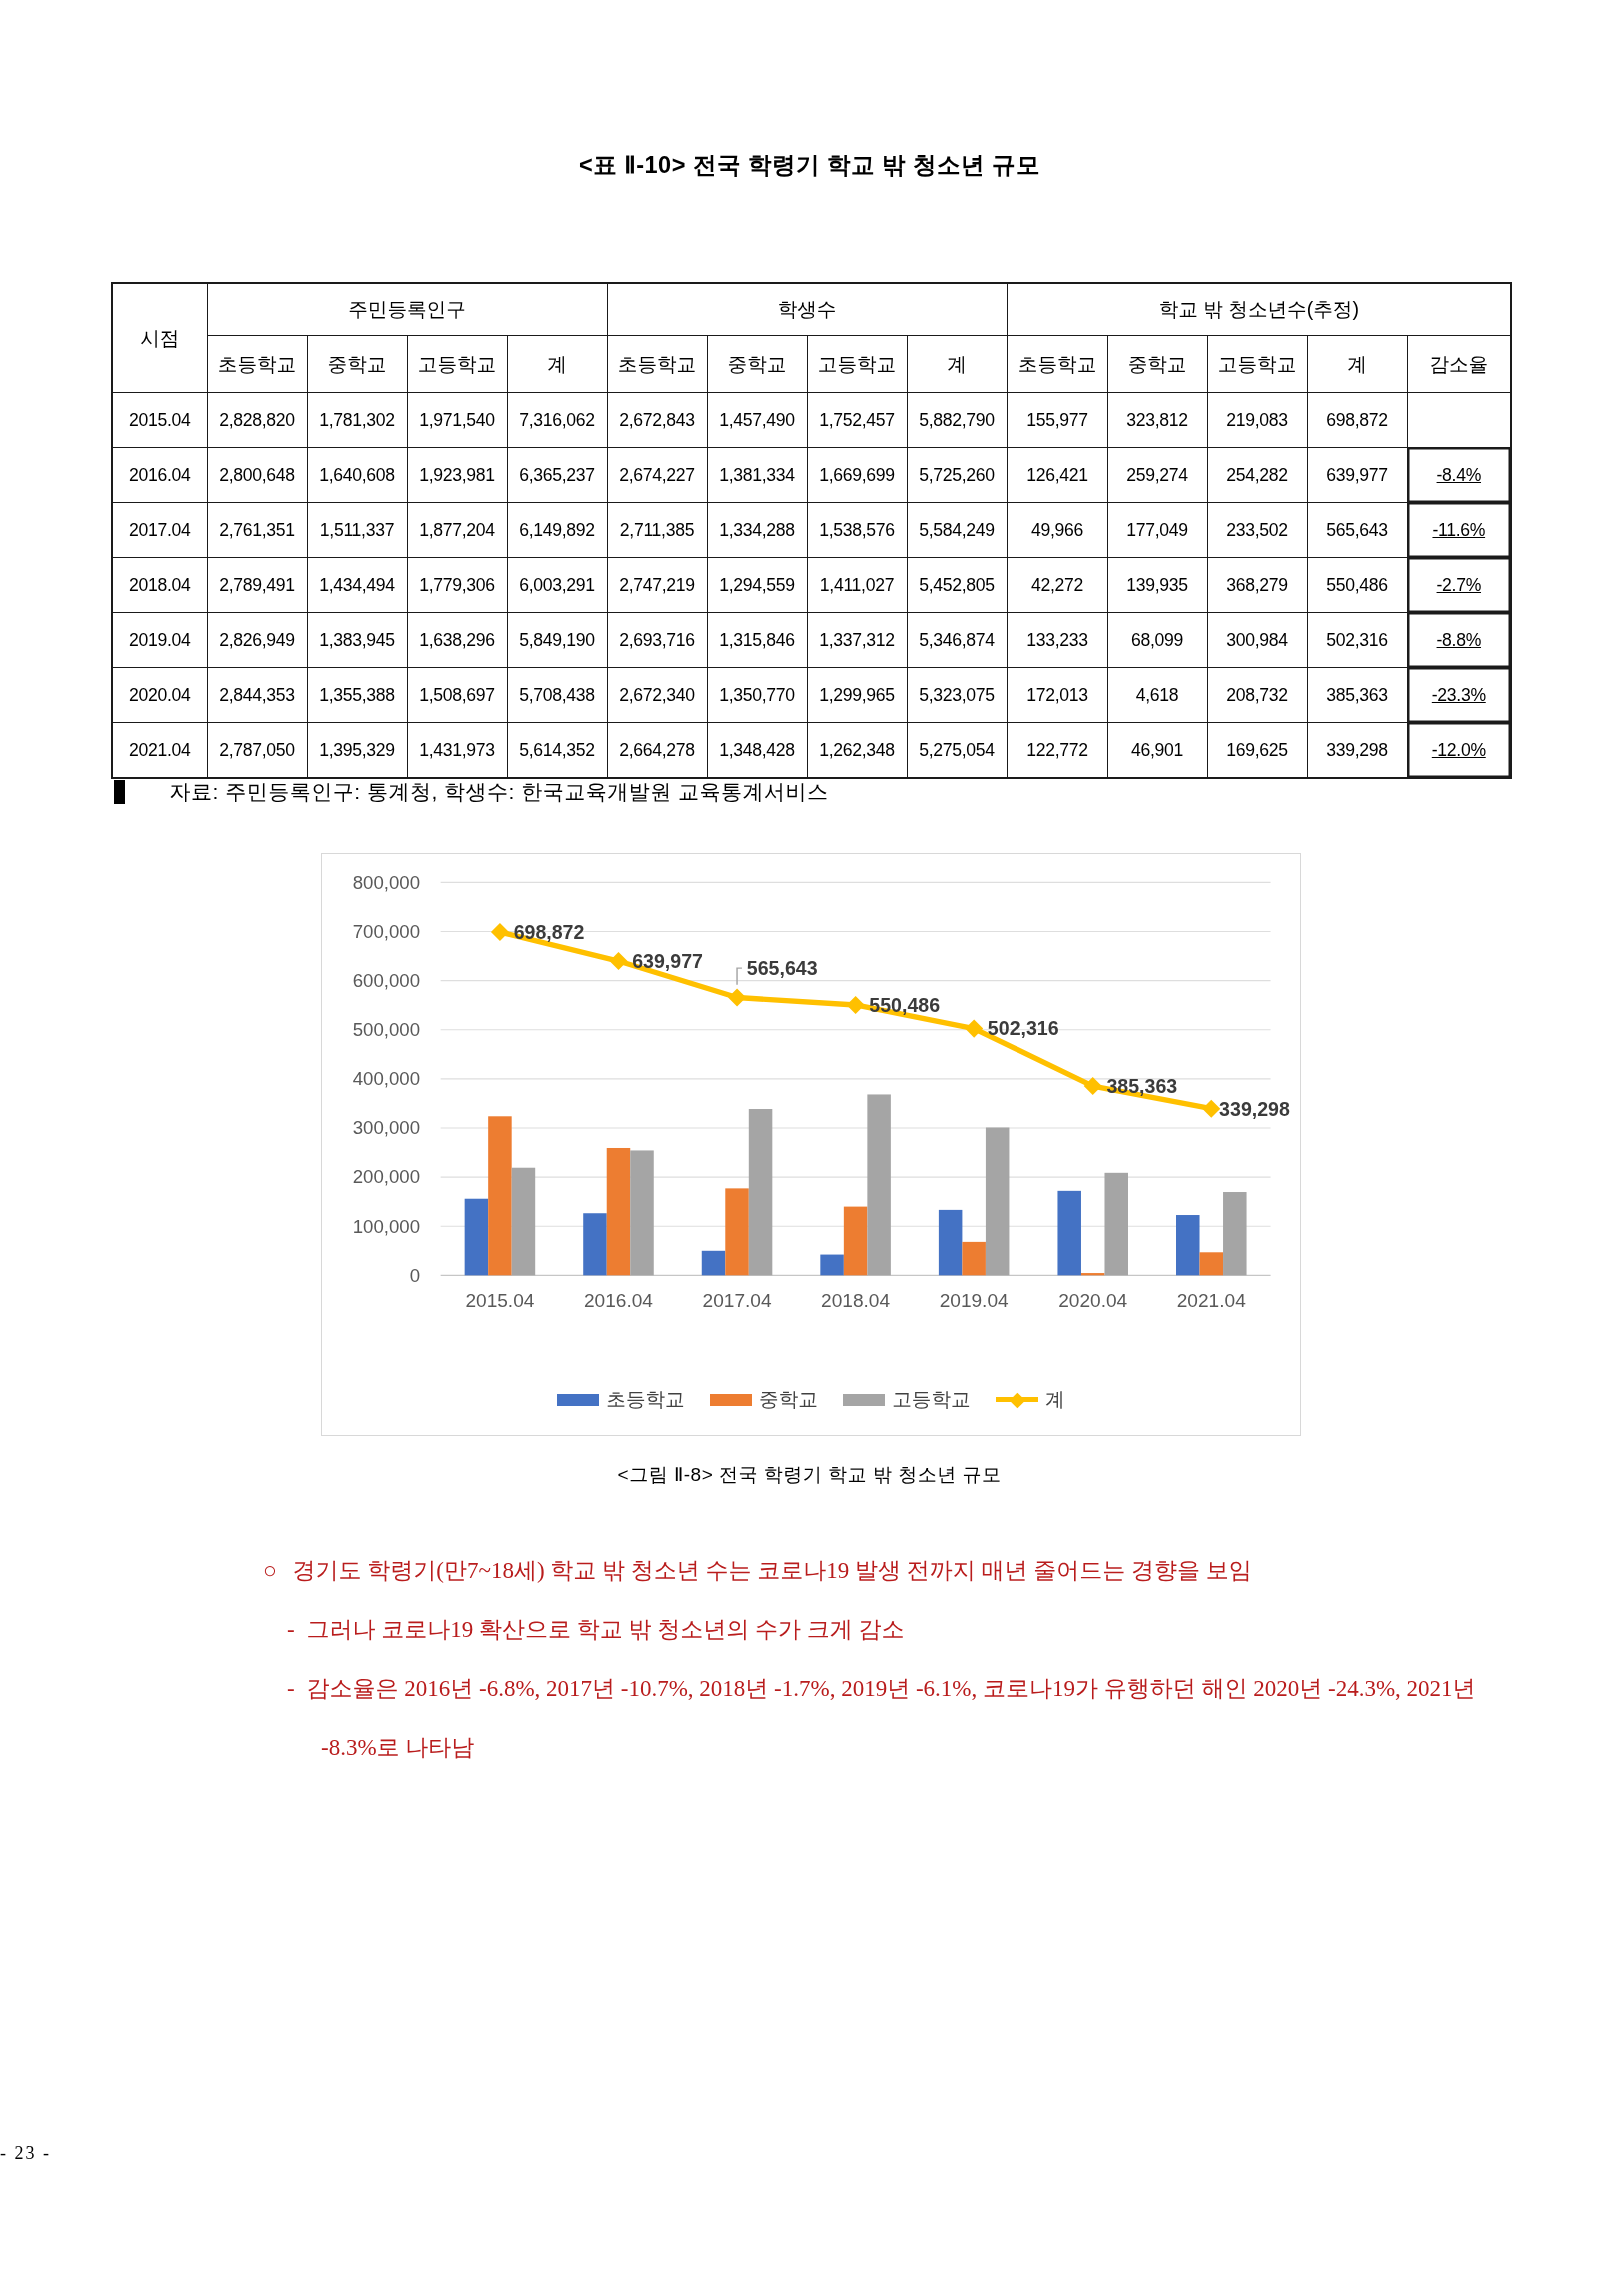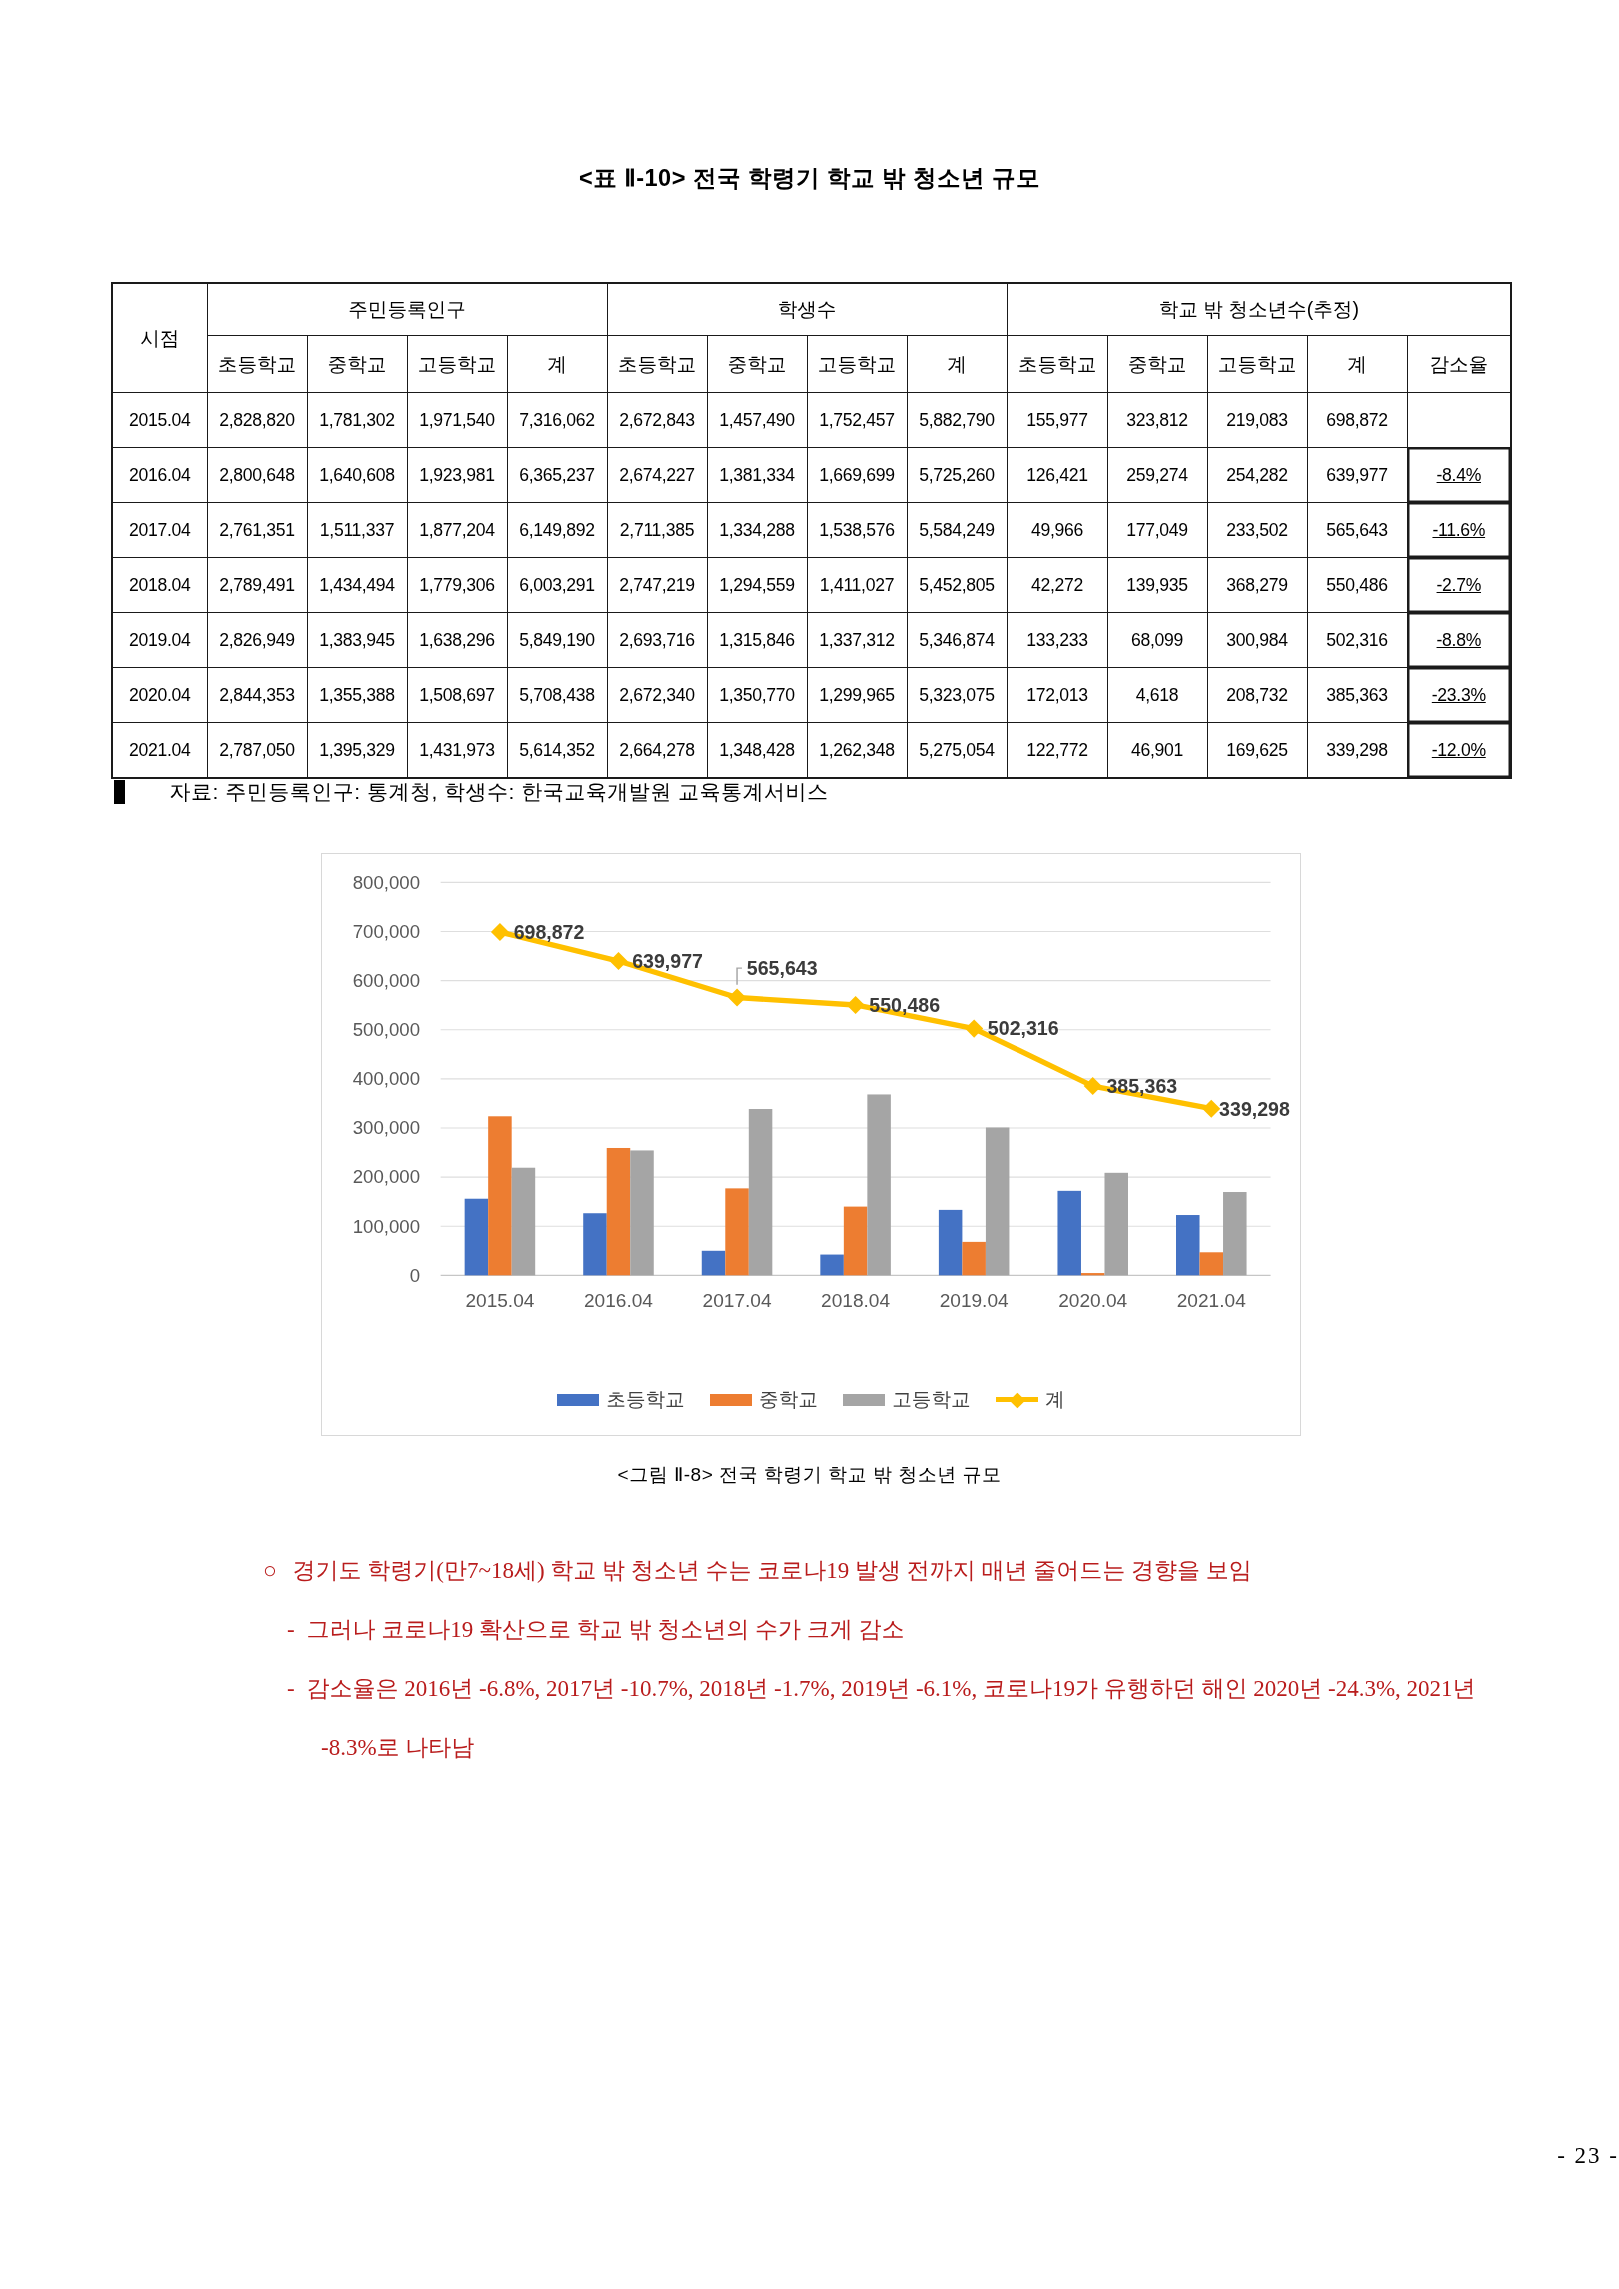--- a/index.html
+++ b/index.html
@@ -3,21 +3,21 @@
 <meta charset="utf-8">
 <style>
   html,body{margin:0;padding:0;background:#e9e9e9;}
   .page{
     position:relative; width:1619px; height:2290px; background:#ffffff;
     margin:0 auto; font-family:"Liberation Sans", sans-serif; color:#000;
     overflow:hidden;
   }
   
   .table-title{
-    position:absolute; top:162px; left:0; width:100%;
+    position:absolute; top:149px; left:0; width:100%;
     text-align:center; font-size:23.5px; font-weight:bold; letter-spacing:0.5px;
   }
   
   table.data{
     position:absolute; top:282px; left:111px; width:1399px;
     border-collapse:collapse; table-layout:fixed;
   }
   table.data th, table.data td{
     border:1px solid #1a1a1a; text-align:center; vertical-align:middle;
     font-weight:normal; padding:0 2px; overflow:hidden; white-space:nowrap;
@@ -61,21 +61,21 @@
     position:absolute; top:1541px; left:263px; width:1243px;
     font-family:"Liberation Serif", serif; font-size:23px; color:#b91c1c;
   }
   .body-text .b1{line-height:59px;}
   .body-text .b1 .marker{margin-right:15.7px;}
   .body-text .sub{margin-left:24px; padding-left:34px; text-indent:-34px; line-height:59px;}
   .body-text .sub .dash{margin-right:11.8px;}
   
   .page-number{
     position:absolute; top:2143px; left:0; width:100%;
-    text-align:right; font-family:"Liberation Serif", serif; font-size:23px; letter-spacing:2px;
+    text-align:left; font-family:"Liberation Serif", serif; font-size:18px; letter-spacing:2px;
   }
 </style>
 </head>
 <body>
 
 <div class="page">
 
   <div class="table-title">&lt;표 Ⅱ-10&gt; 전국 학령기 학교 밖 청소년 규모</div>
 
   <table class="data">

